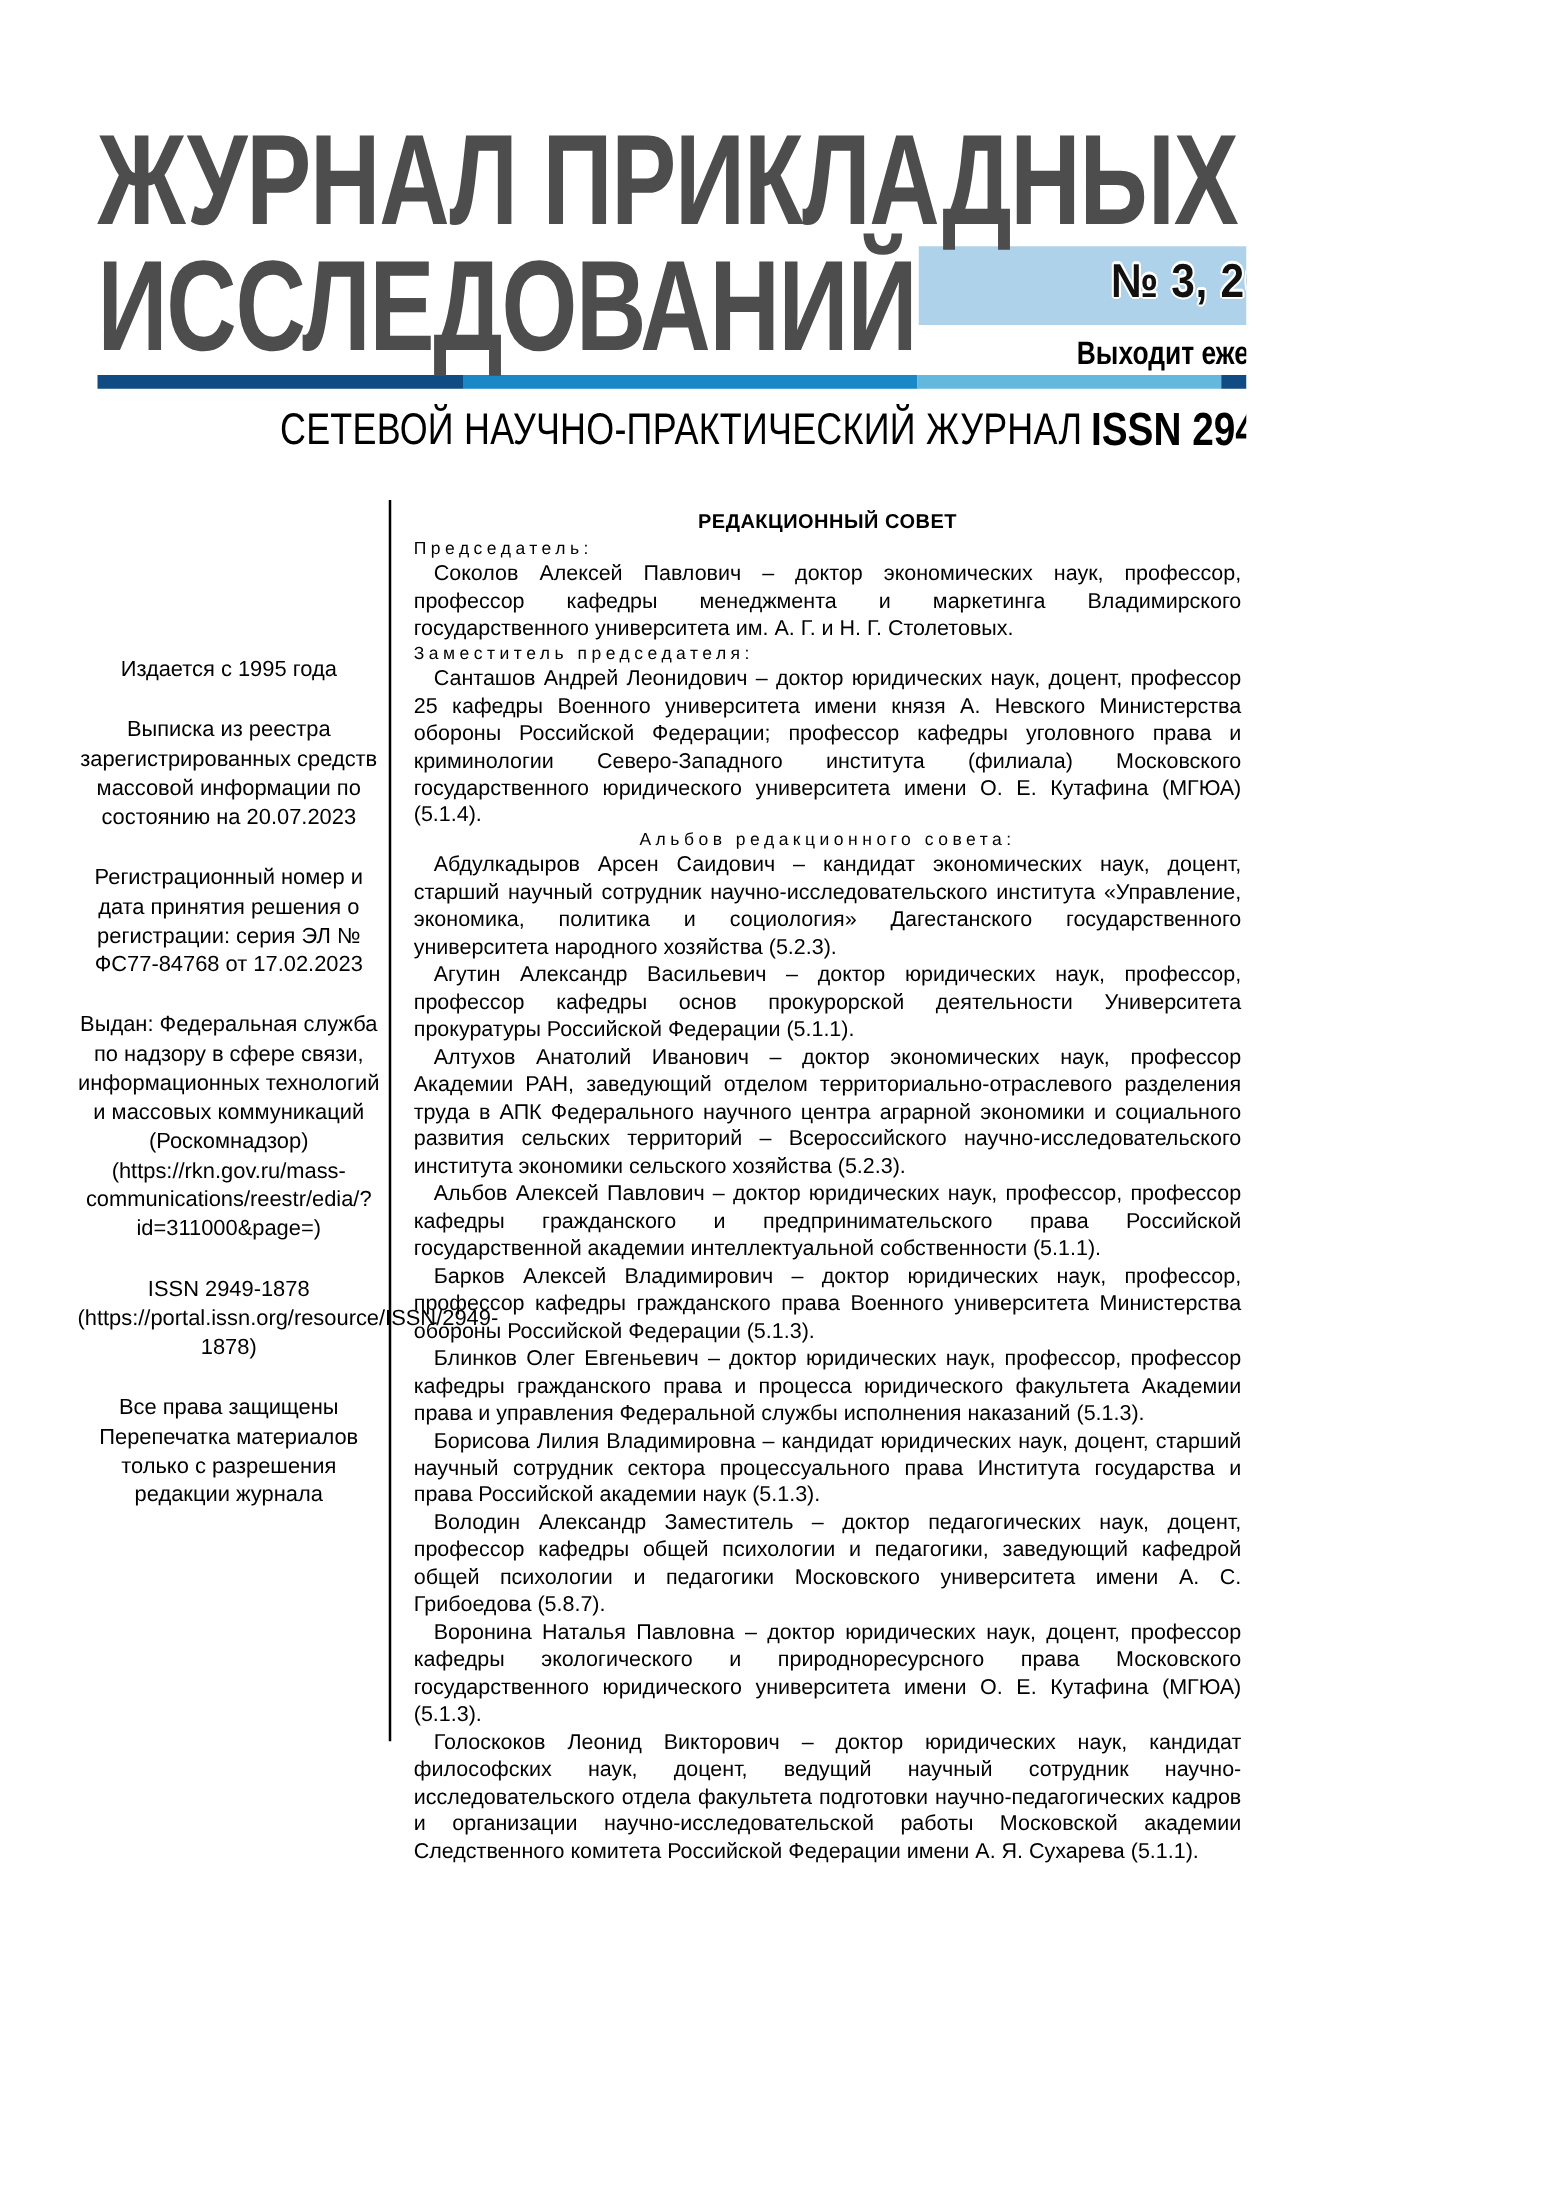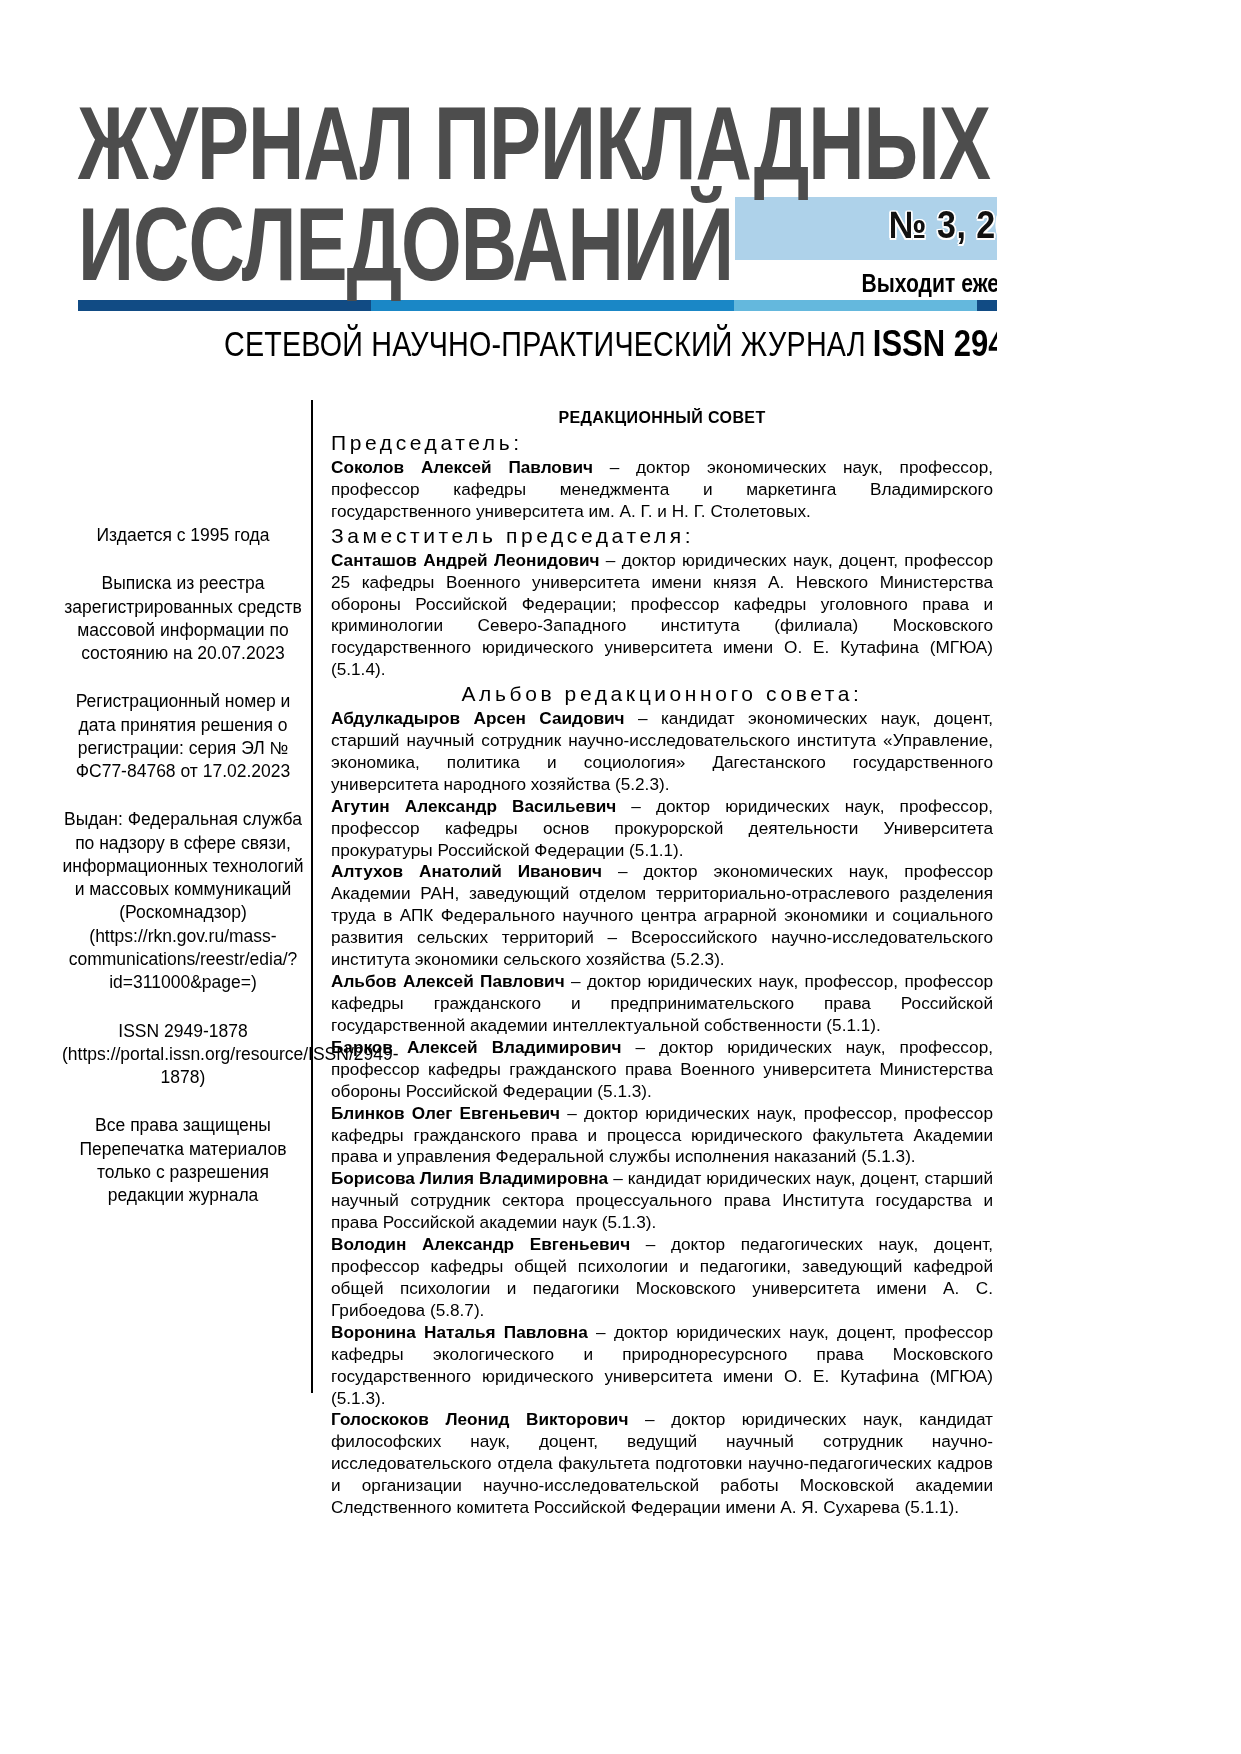--- a/index.html
+++ b/index.html
@@ -167,26 +167,26 @@
   }
   .rc-title {
     text-align: center;
     font-weight: bold;
     font-size: 16px;
     letter-spacing: 0.4px;
     margin-bottom: 2px;
   }
   .rc-role {
     letter-spacing: 3.6px;
-    font-size: 21px;
+    font-size: 14px;
     text-align: left;
   }
   .rc-role.center { text-align: center; }
   .rc-entry { margin: 0; text-align: justify; }
-  .rc-entry b { font-weight: bold; }
+  .rc-entry b { font-weight: normal; margin-left: 16px; }
   .rc-entry:last-child { text-align: justify; }
 </style>
 </head>
 <body>
 
 <div class="page">
 
   <div class="masthead">
     <div class="title-wrap">
       <div class="issue-box"></div>
@@ -230,20 +230,20 @@
       <p class="rc-entry" id="entry-deputy"><b>Санташов Андрей Леонидович</b> – доктор юридических наук, доцент, профессор 25 кафедры Военного университета имени князя А. Невского Министерства обороны Российской Федерации; профессор кафедры уголовного права и криминологии Северо-Западного института (филиала) Московского государственного юридического университета имени О. Е. Кутафина (МГЮА) (5.1.4).</p>
       <div class="rc-role center">Альбов редакционного совета:</div>
       <div id="members-list">
           <p class="rc-entry"><b>Абдулкадыров Арсен Саидович</b> – кандидат экономических наук, доцент, старший научный сотрудник научно-исследовательского института «Управление, экономика, политика и социология» Дагестанского государственного университета народного хозяйства (5.2.3).</p>
           <p class="rc-entry"><b>Агутин Александр Васильевич</b> – доктор юридических наук, профессор, профессор кафедры основ прокурорской деятельности Университета прокуратуры Российской Федерации (5.1.1).</p>
           <p class="rc-entry"><b>Алтухов Анатолий Иванович</b> – доктор экономических наук, профессор Академии РАН, заведующий отделом территориально-отраслевого разделения труда в АПК Федерального научного центра аграрной экономики и социального развития сельских территорий – Всероссийского научно-исследовательского института экономики сельского хозяйства (5.2.3).</p>
           <p class="rc-entry"><b>Альбов Алексей Павлович</b> – доктор юридических наук, профессор, профессор кафедры гражданского и предпринимательского права Российской государственной академии интеллектуальной собственности (5.1.1).</p>
           <p class="rc-entry"><b>Барков Алексей Владимирович</b> – доктор юридических наук, профессор, профессор кафедры гражданского права Военного университета Министерства обороны Российской Федерации (5.1.3).</p>
           <p class="rc-entry"><b>Блинков Олег Евгеньевич</b> – доктор юридических наук, профессор, профессор кафедры гражданского права и процесса юридического факультета Академии права и управления Федеральной службы исполнения наказаний (5.1.3).</p>
           <p class="rc-entry"><b>Борисова Лилия Владимировна</b> – кандидат юридических наук, доцент, старший научный сотрудник сектора процессуального права Института государства и права Российской академии наук (5.1.3).</p>
-          <p class="rc-entry"><b>Володин Александр Евгеньевич</b> – доктор педагогических наук, доцент, профессор кафедры общей психологии и педагогики, заведующий кафедрой общей психологии и педагогики Московского университета имени А. С. Грибоедова (5.8.7).</p>
+          <p class="rc-entry"><b>Володин Александр Заместитель</b> – доктор педагогических наук, доцент, профессор кафедры общей психологии и педагогики, заведующий кафедрой общей психологии и педагогики Московского университета имени А. С. Грибоедова (5.8.7).</p>
           <p class="rc-entry"><b>Воронина Наталья Павловна</b> – доктор юридических наук, доцент, профессор кафедры экологического и природноресурсного права Московского государственного юридического университета имени О. Е. Кутафина (МГЮА) (5.1.3).</p>
           <p class="rc-entry"><b>Голоскоков Леонид Викторович</b> – доктор юридических наук, кандидат философских наук, доцент, ведущий научный сотрудник научно-исследовательского отдела факультета подготовки научно-педагогических кадров и организации научно-исследовательской работы Московской академии Следственного комитета Российской Федерации имени А. Я. Сухарева (5.1.1).</p>
         </div>
     </div>
 
   </div>
 </div>
 
 </body></html>

